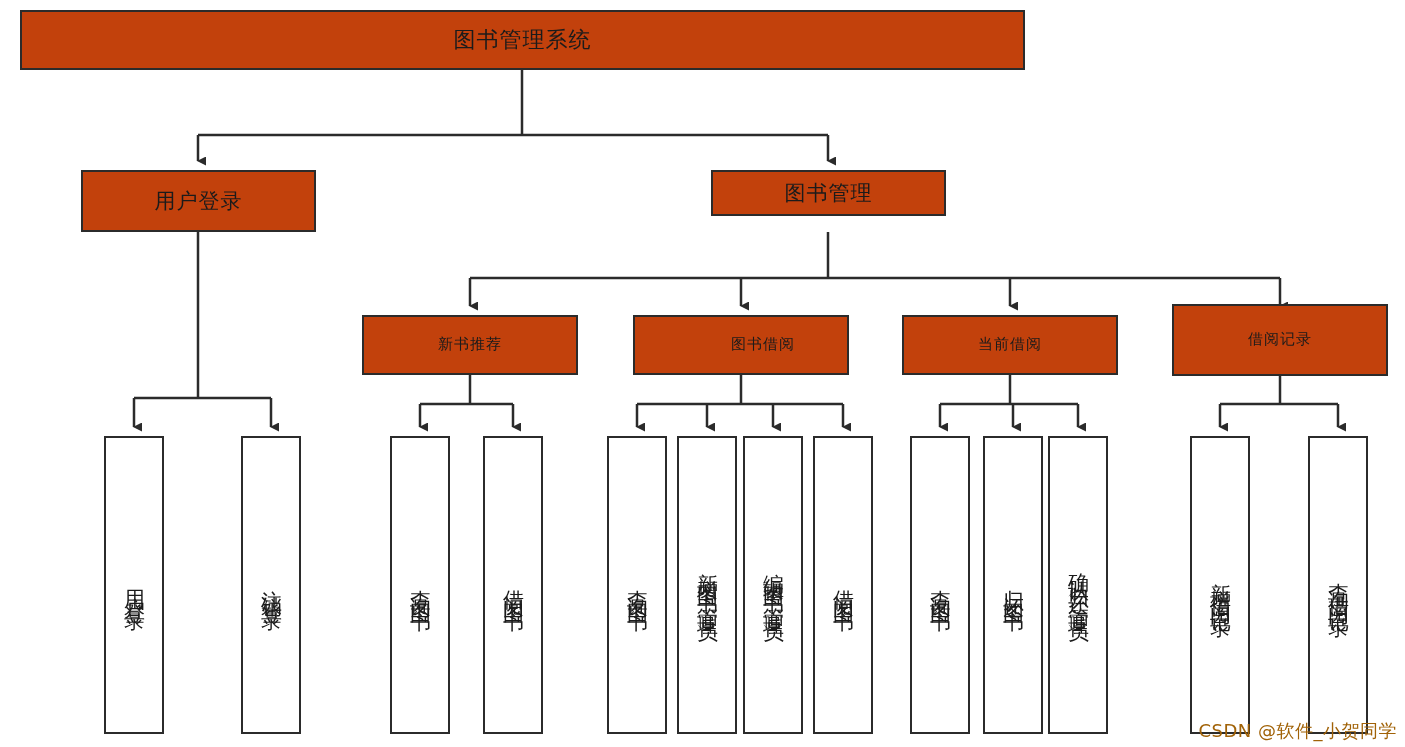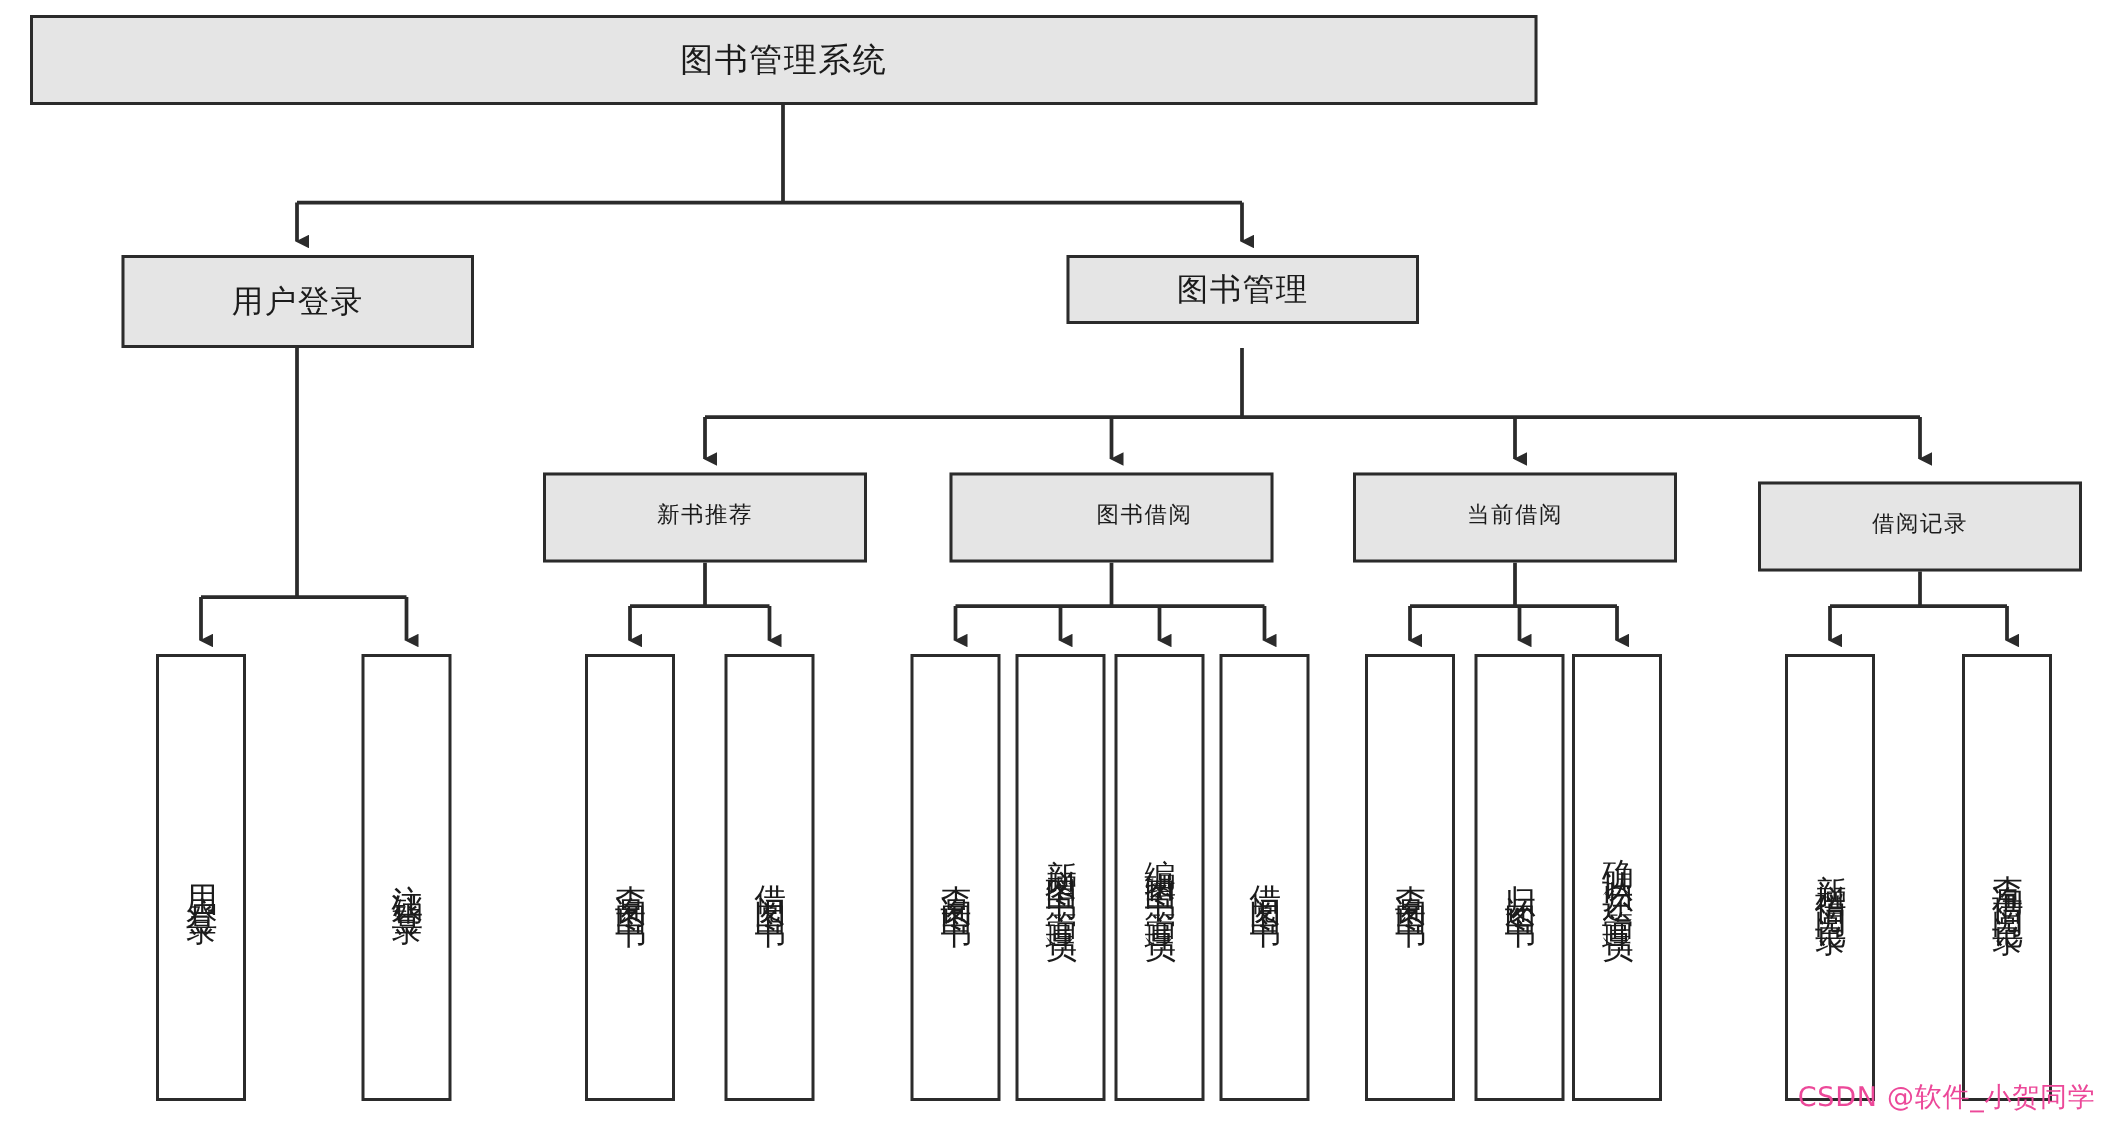--- a/index.html
+++ b/index.html
@@ -19,27 +19,26 @@
   #edges{
     position:absolute;
     left:0; top:0;
     width:1405px; height:747px;
     pointer-events:none;
   }
   
   .node{
     position:absolute;
     box-sizing:border-box;
-    background:#e5e5e5;
+    background:#c2410c;
     border:2px solid #2b2b2b;
     display:flex;
     align-items:center;
     justify-content:center;
     text-align:center;
-    font-family:Liberation Serif, serif;
   }
   .node .label{
     font-size:21px;
     line-height:1.15;
     letter-spacing:1px;
     color:#1b1b1b;
     white-space:nowrap;
   }
   .node.root .label{font-size:22px;}
   .node.lvl2 .label{font-size:21px;}
@@ -66,21 +65,21 @@
     white-space:nowrap;
     display:block;
   }
 
   
   #watermark{
     position:absolute;
     right:8px;
     bottom:4px;
     font-size:18px;
-    color:#ec4899;
+    color:#a16207;
     letter-spacing:0.5px;
     white-space:nowrap;
     user-select:none;
   }
 </style>
 </head>
 <body>
 
 <div id="canvas">
 
@@ -147,21 +146,21 @@
 
   <div class="node lvl3" style="left:362px;top:315px;width:216px;height:60px;">
     <span class="label">新书推荐</span>
   </div>
   <div class="node lvl3" style="left:633px;top:315px;width:216px;height:60px;padding-left:44px;">
     <span class="label">图书借阅</span>
   </div>
   <div class="node lvl3" style="left:902px;top:315px;width:216px;height:60px;">
     <span class="label">当前借阅</span>
   </div>
-  <div class="node lvl3" style="left:1172px;top:321px;width:216px;height:60px;">
+  <div class="node lvl3" style="left:1172px;top:304px;width:216px;height:72px;">
     <span class="label">借阅记录</span>
   </div>
 
   <div class="leaf" style="left:104px;top:436px;width:60px;height:298px;">
     <span class="vlabel">用户登录</span>
   </div>
   <div class="leaf" style="left:241px;top:436px;width:60px;height:298px;">
     <span class="vlabel">注销登录</span>
   </div>
 

